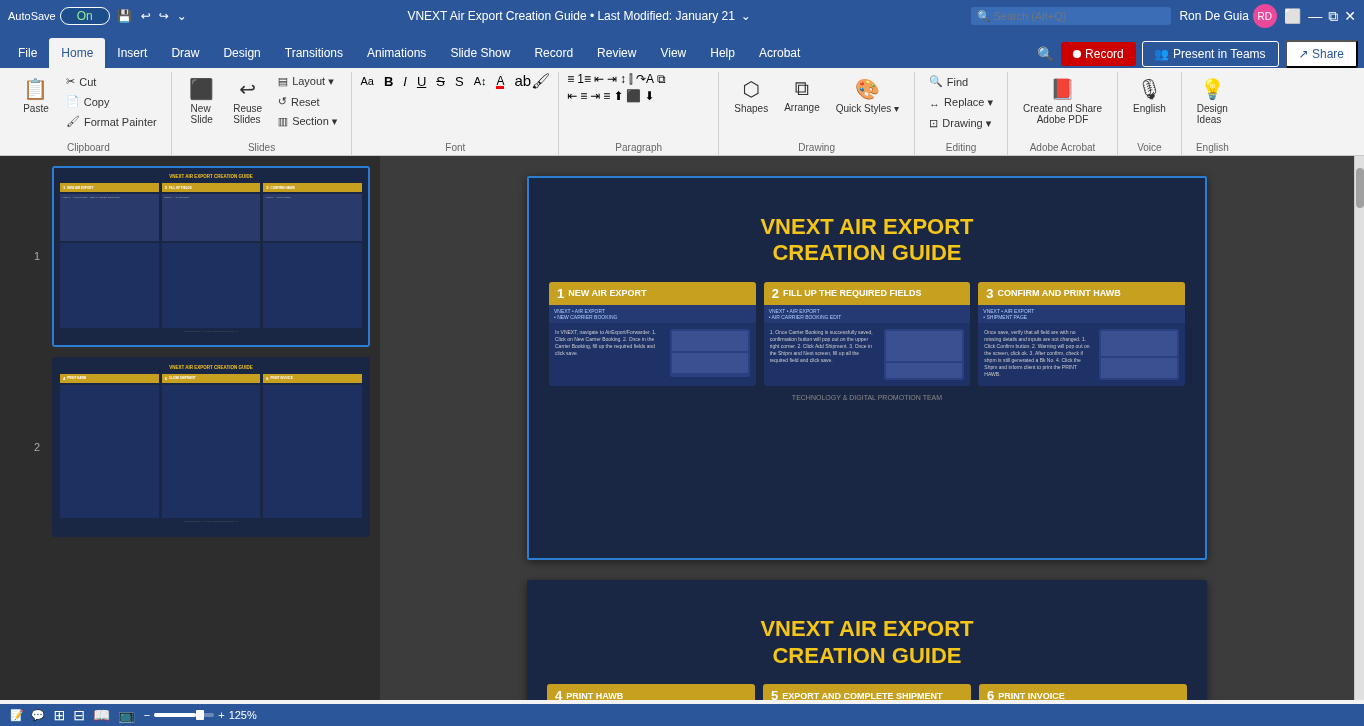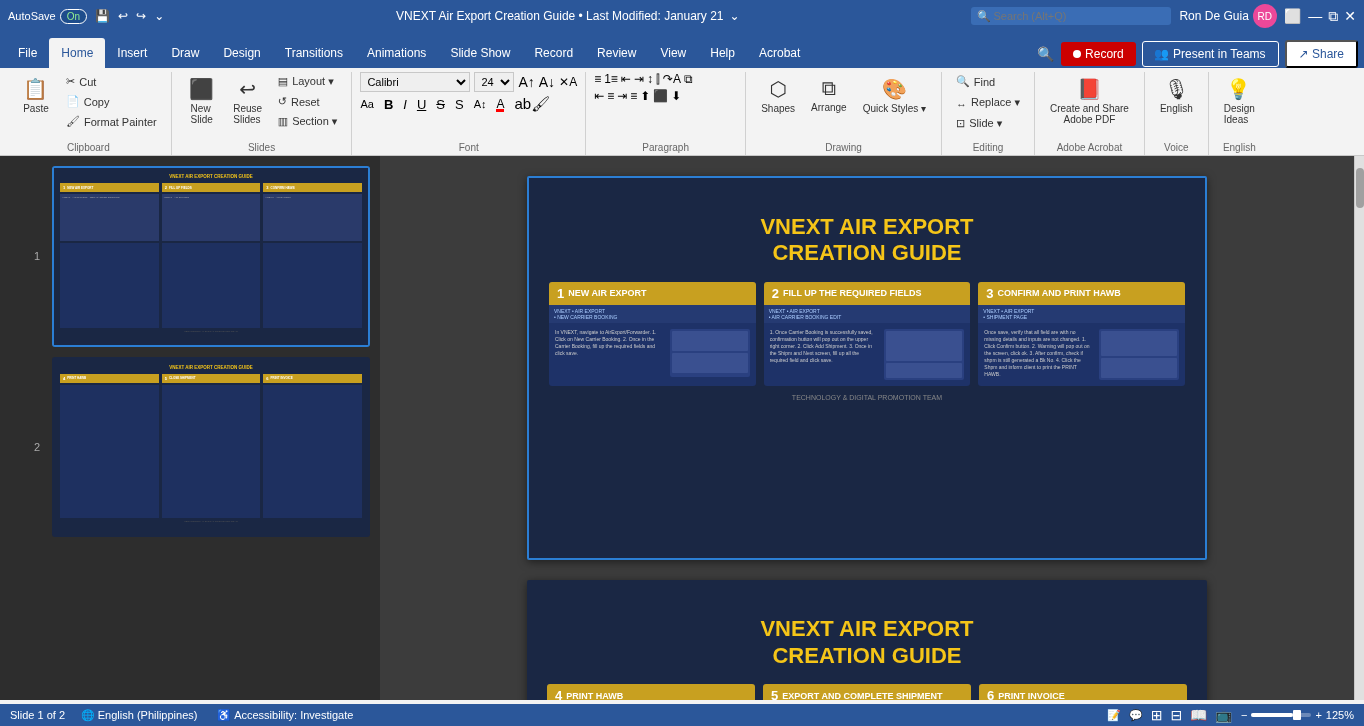--- a/index.html
+++ b/index.html
@@ -12,21 +12,21 @@
       display: flex;
       align-items: center;
       justify-content: space-between;
       padding: 0 8px;
       color: white;
     }
     .title-bar-left { display: flex; align-items: center; gap: 8px; }
     .title-bar-center { display: flex; align-items: center; gap: 6px; font-size: 12px; }
     .title-bar-right { display: flex; align-items: center; gap: 8px; }
     .autosave { display: flex; align-items: center; gap: 4px; font-size: 11px; }
-    .toggle { background: #1e4d8c; border: 1px solid #fff; border-radius: 10px; padding: 1px 6px; font-size: 10px; color: #90ee90; }
+    .toggle { background: #1e4d8c; border: 1px solid #fff; border-radius: 10px; padding: 1px 16px; font-size: 12px; color: #90ee90; }
     .search-bar { background: #3a6db5; border: none; border-radius: 3px; padding: 3px 20px; color: white; font-size: 11px; width: 200px; }
     .window-controls { display: flex; gap: 6px; align-items: center; }
 
     
     .ribbon-tabs {
       background: #2b579a;
       height: 36px;
       display: flex;
       align-items: flex-end;
       padding: 0 6px;
@@ -275,31 +275,20 @@
           <span>▥</span>
           <span>Section ▾</span>
         </div>
       </div>
     </div>
     <span class="ribbon-group-label">Slides</span>
   </div>
 
   <div class="ribbon-group" style="min-width:180px;">
     <div class="ribbon-group-content" style="flex-direction:column; gap:3px; width:100%;">
-      <div style="display:flex;gap:4px;align-items:center;">
-        <select style="width:110px;font-size:11px;border:1px solid #c8c8c8;padding:2px;">
-          <option>Calibri</option>
-        </select>
-        <select style="width:40px;font-size:11px;border:1px solid #c8c8c8;padding:2px;">
-          <option>24</option>
-        </select>
-        <span style="cursor:pointer;font-size:14px;">A↑</span>
-        <span style="cursor:pointer;font-size:14px;">A↓</span>
-        <span style="cursor:pointer;font-size:12px;">✕A</span>
-      </div>
       <div style="display:flex;gap:10px;align-items:center;">
         <span style="cursor:pointer;font-size:11px;">Aa</span>
         <span style="cursor:pointer;font-weight:bold;font-size:13px;">B</span>
         <span style="cursor:pointer;font-style:italic;font-size:13px;">I</span>
         <span style="cursor:pointer;text-decoration:underline;font-size:13px;">U</span>
         <span style="cursor:pointer;text-decoration:line-through;font-size:13px;">S</span>
         <span style="cursor:pointer;font-size:13px;">S</span>
         <span style="cursor:pointer;font-size:11px;">A↕</span>
         <span style="cursor:pointer;">A<span style="display:block;height:3px;background:red;margin-top:-2px;"></span></span>
         <span style="cursor:pointer;font-size:15px;">ab🖌</span>
@@ -356,21 +345,21 @@
       <div class="ribbon-btn-small">
         <span>🔍</span>
         <span>Find</span>
       </div>
       <div class="ribbon-btn-small">
         <span>↔</span>
         <span>Replace ▾</span>
       </div>
       <div class="ribbon-btn-small">
         <span>⊡</span>
-        <span>Slide ▾</span>
+        <span>Drawing ▾</span>
       </div>
     </div>
     <span class="ribbon-group-label">Editing</span>
   </div>
 
   <div class="ribbon-group">
     <div class="ribbon-group-content">
       <div class="ribbon-btn" style="min-width:60px;">
         <span class="ribbon-btn-icon" style="color:#c00;">📕</span>
         <span style="text-align:center;">Create and Share<br>Adobe PDF</span>
@@ -593,31 +582,20 @@
 
   </div>
 
   <div class="vertical-scrollbar" style="display:flex;flex-direction:column;align-items:center;padding:2px 0;">
     <div style="width:8px;height:40px;background:#a0a0a0;border-radius:4px;margin-top:10px;cursor:pointer;"></div>
   </div>
 
 </div>
 
 <div class="status-bar">
-  <div class="status-left">
-    <span>Slide 1 of 2</span>
-    <div class="status-btn">
-      <span>🌐</span>
-      <span>English (Philippines)</span>
-    </div>
-    <div class="status-btn">
-      <span>♿</span>
-      <span>Accessibility: Investigate</span>
-    </div>
-  </div>
   <div class="status-right">
     <span style="cursor:pointer;">📝</span>
     <span style="cursor:pointer;">💬</span>
     <span style="cursor:pointer;font-size:14px;">⊞</span>
     <span style="cursor:pointer;font-size:14px;">⊟</span>
     <span style="cursor:pointer;font-size:14px;">📖</span>
     <span style="cursor:pointer;font-size:14px;">📺</span>
     <div style="display:flex;align-items:center;gap:4px;">
       <span style="cursor:pointer;">−</span>
       <div style="width:60px;height:4px;background:rgba(255,255,255,0.3);border-radius:2px;position:relative;">

